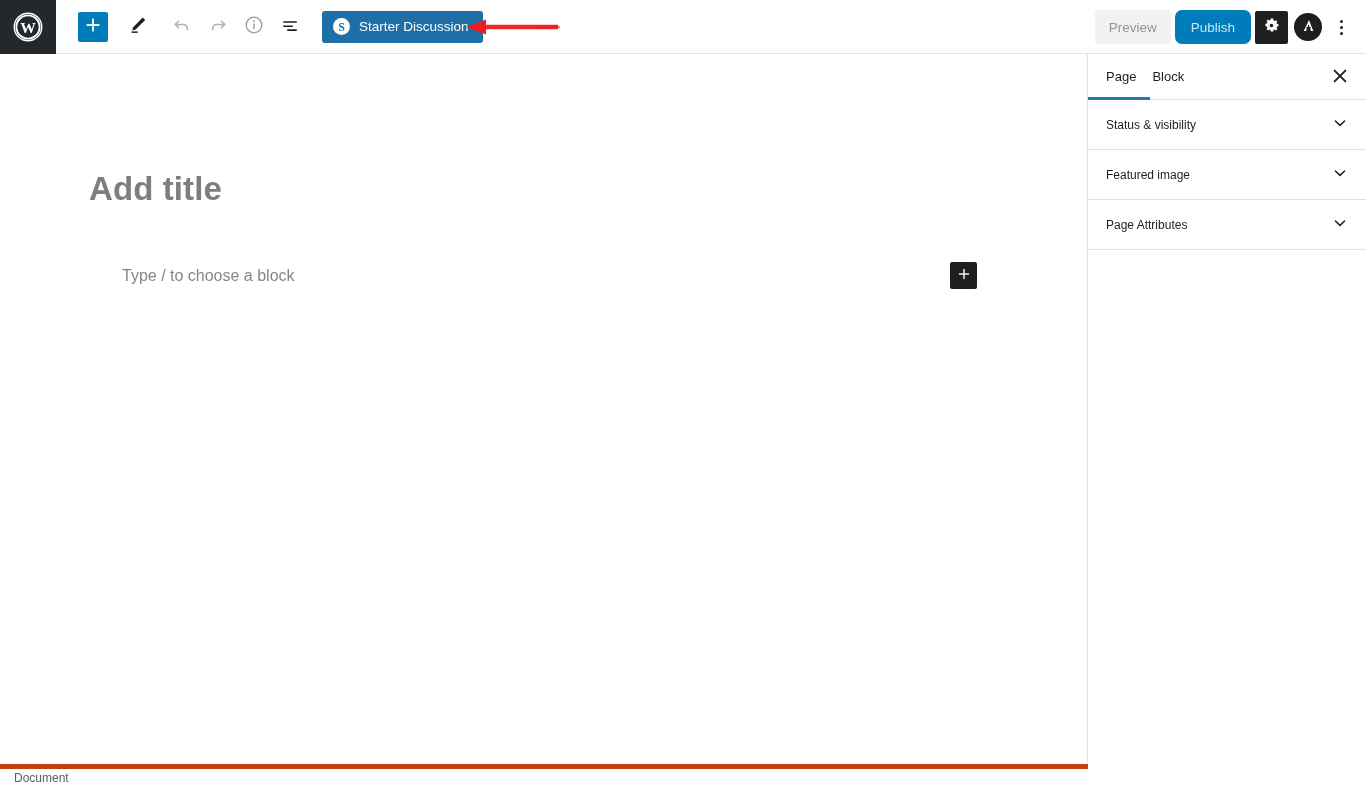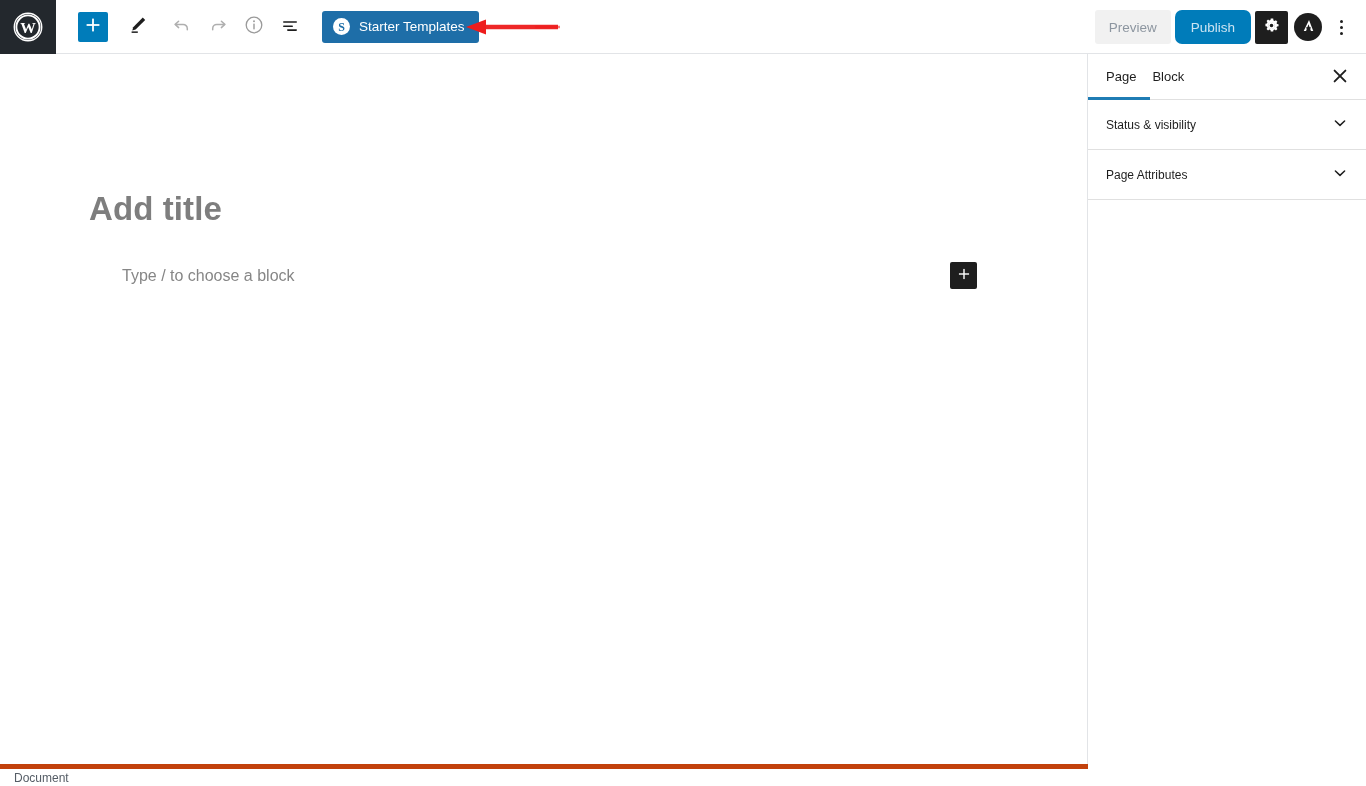--- a/index.html
+++ b/index.html
@@ -110,21 +110,21 @@
 
   
   .canvas {
     position: absolute; top: 54px; left: 0;
     width: 1088px; height: 710px;
     background: #ffffff;
     border-right: 1px solid #e2e4e7;
     overflow: hidden;
   }
   .post-title {
-    position: absolute; left: 89px; top: 136px;
+    position: absolute; left: 89px; top: 116px;
     font-size: 33px; font-weight: bold;
     color: #7e7e7e; letter-spacing: .1px;
     cursor: text;
   }
   .block-placeholder {
     position: absolute; left: 122px; top: 213px;
     font-size: 16px; color: #868686; cursor: text;
   }
   .inline-inserter {
     position: absolute; left: 950px; top: 208px;
@@ -256,21 +256,21 @@
             <rect x="3" y="10.4" width="10" height="1.6" rx="0.8" fill="#1e1e1e"></rect>
             <rect x="7" y="14.3" width="10" height="1.6" rx="0.8" fill="#1e1e1e"></rect>
           </svg>
         </span>
       </button>
 
       <button class="starter-btn">
         <span class="starter-icon">
           <span>S</span>
         </span>
-        <span>Starter Templates</span>
+        <span>Starter Discussion</span>
       </button>
     </div>
 
     <div class="arrow-annot">
       <svg width="94" height="18" viewBox="0 0 94 18">
         <path d="M0 9 L20 1.5 L20 16.5 Z" fill="#ee1c1c"></path>
         <path d="M19 9 L92 9" stroke="#ee1c1c" stroke-width="4.4" stroke-linecap="butt" opacity="0.95"></path>
         <path d="M70 9 L94 9" stroke="#ee1c1c" stroke-width="2.4" stroke-linecap="round" opacity="0.55"></path>
       </svg>
     </div>
@@ -338,20 +338,28 @@
     <div class="panel-row">
       <span class="lbl">Status &amp; visibility</span>
       <span>
         <svg width="16" height="16" viewBox="0 0 16 16">
           <path d="M3.4 6 L8 10.4 L12.6 6" fill="none" stroke="#1e1e1e" stroke-width="1.5" stroke-linecap="round" stroke-linejoin="round"></path>
         </svg>
       </span>
     </div>
 
 
+    <div class="panel-row">
+      <span class="lbl">Featured image</span>
+      <span>
+        <svg width="16" height="16" viewBox="0 0 16 16">
+          <path d="M3.4 6 L8 10.4 L12.6 6" fill="none" stroke="#1e1e1e" stroke-width="1.5" stroke-linecap="round" stroke-linejoin="round"></path>
+        </svg>
+      </span>
+    </div>
 
 
     <div class="panel-row">
       <span class="lbl">Page Attributes</span>
       <span>
         <svg width="16" height="16" viewBox="0 0 16 16">
           <path d="M3.4 6 L8 10.4 L12.6 6" fill="none" stroke="#1e1e1e" stroke-width="1.5" stroke-linecap="round" stroke-linejoin="round"></path>
         </svg>
       </span>
     </div>

